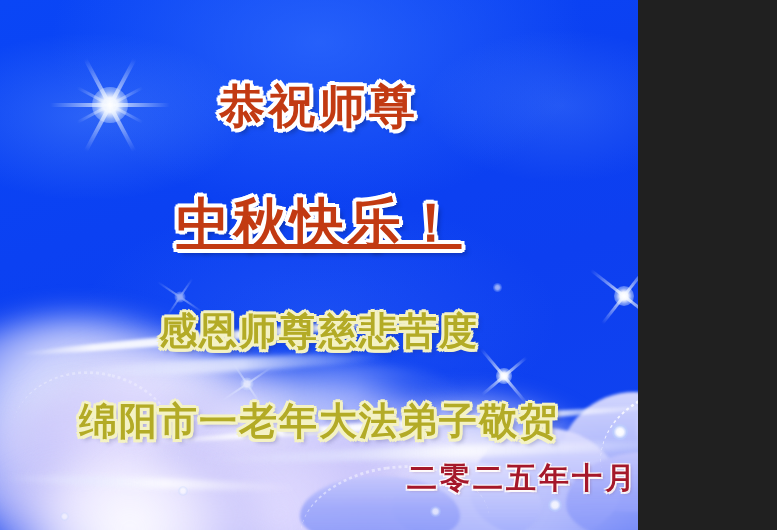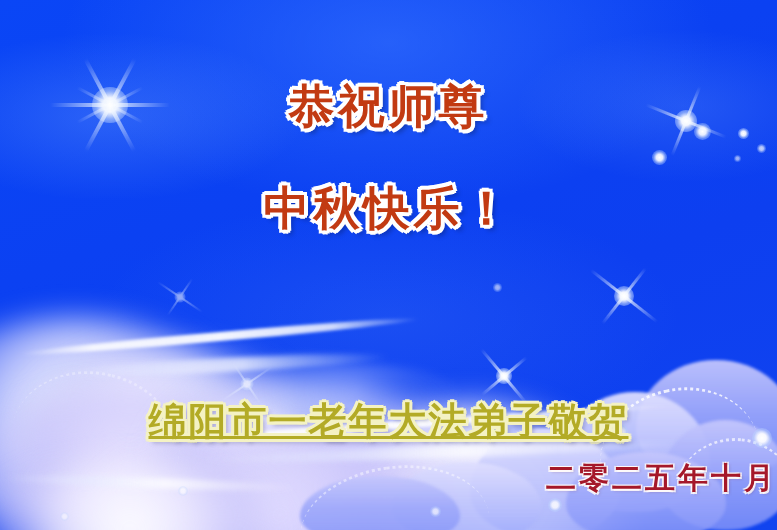--- a/index.html
+++ b/index.html
@@ -3,21 +3,21 @@
 <meta charset="utf-8">
 <title>Greeting Card</title>
 <style>
   html, body {
     margin: 0;
     padding: 0;
     background: #202020;
   }
   #card {
     position: relative;
-    width: 777px;
+    width: 638px;
     height: 530px;
     overflow: hidden;
     font-family: "DejaVu Sans", "Liberation Sans", sans-serif;
     background:
       radial-gradient(ellipse 60% 45% at 50% 8%,  rgba(60,120,255,0.55) 0%, rgba(60,120,255,0) 70%),
       linear-gradient(160deg, #0a46f6 0%, #0b41f2 35%, #0d3ff0 60%, #1144ef 100%);
   }
 
   
   .sky-glow {
@@ -293,21 +293,22 @@
   <div class="glowdot" style="left:752px; top:428px; width:20px; height:20px;"></div>
   <div class="glowdot" style="left:548px; top:498px; width:14px; height:14px; opacity:.85;"></div>
   <div class="glowdot" style="left:430px; top:506px; width:11px; height:11px; opacity:.7;"></div>
   <div class="glowdot" style="left:178px; top:486px; width:10px; height:10px; opacity:.6;"></div>
   <div class="glowdot" style="left:60px; top:512px; width:9px; height:9px; opacity:.5;"></div>
 
   <div class="textlayer">
 
     <div class="line line-red" style="top:76px; font-size:46px;">恭祝师尊</div>
 
-    <div class="line line-red" style="top:178px; font-size:46px;">中秋快乐！</div>
-
-
-    <div class="line line-gold" style="top:396px; font-size:38px;text-decoration:underline;">绵阳市一老年大法弟子敬贺</div>
+    <div class="line line-red" style="top:188px; font-size:53px;text-decoration:underline;">中秋快乐！</div>
+
+    <div class="line line-gold" style="top:306px; font-size:38px;">感恩师尊慈悲苦度</div>
+
+    <div class="line line-gold" style="top:396px; font-size:38px;">绵阳市一老年大法弟子敬贺</div>
 
     <div class="line line-date" style="top:458px; font-size:30px;">二零二五年十月</div>
   </div>
 
 </div>
 
 </body></html>

